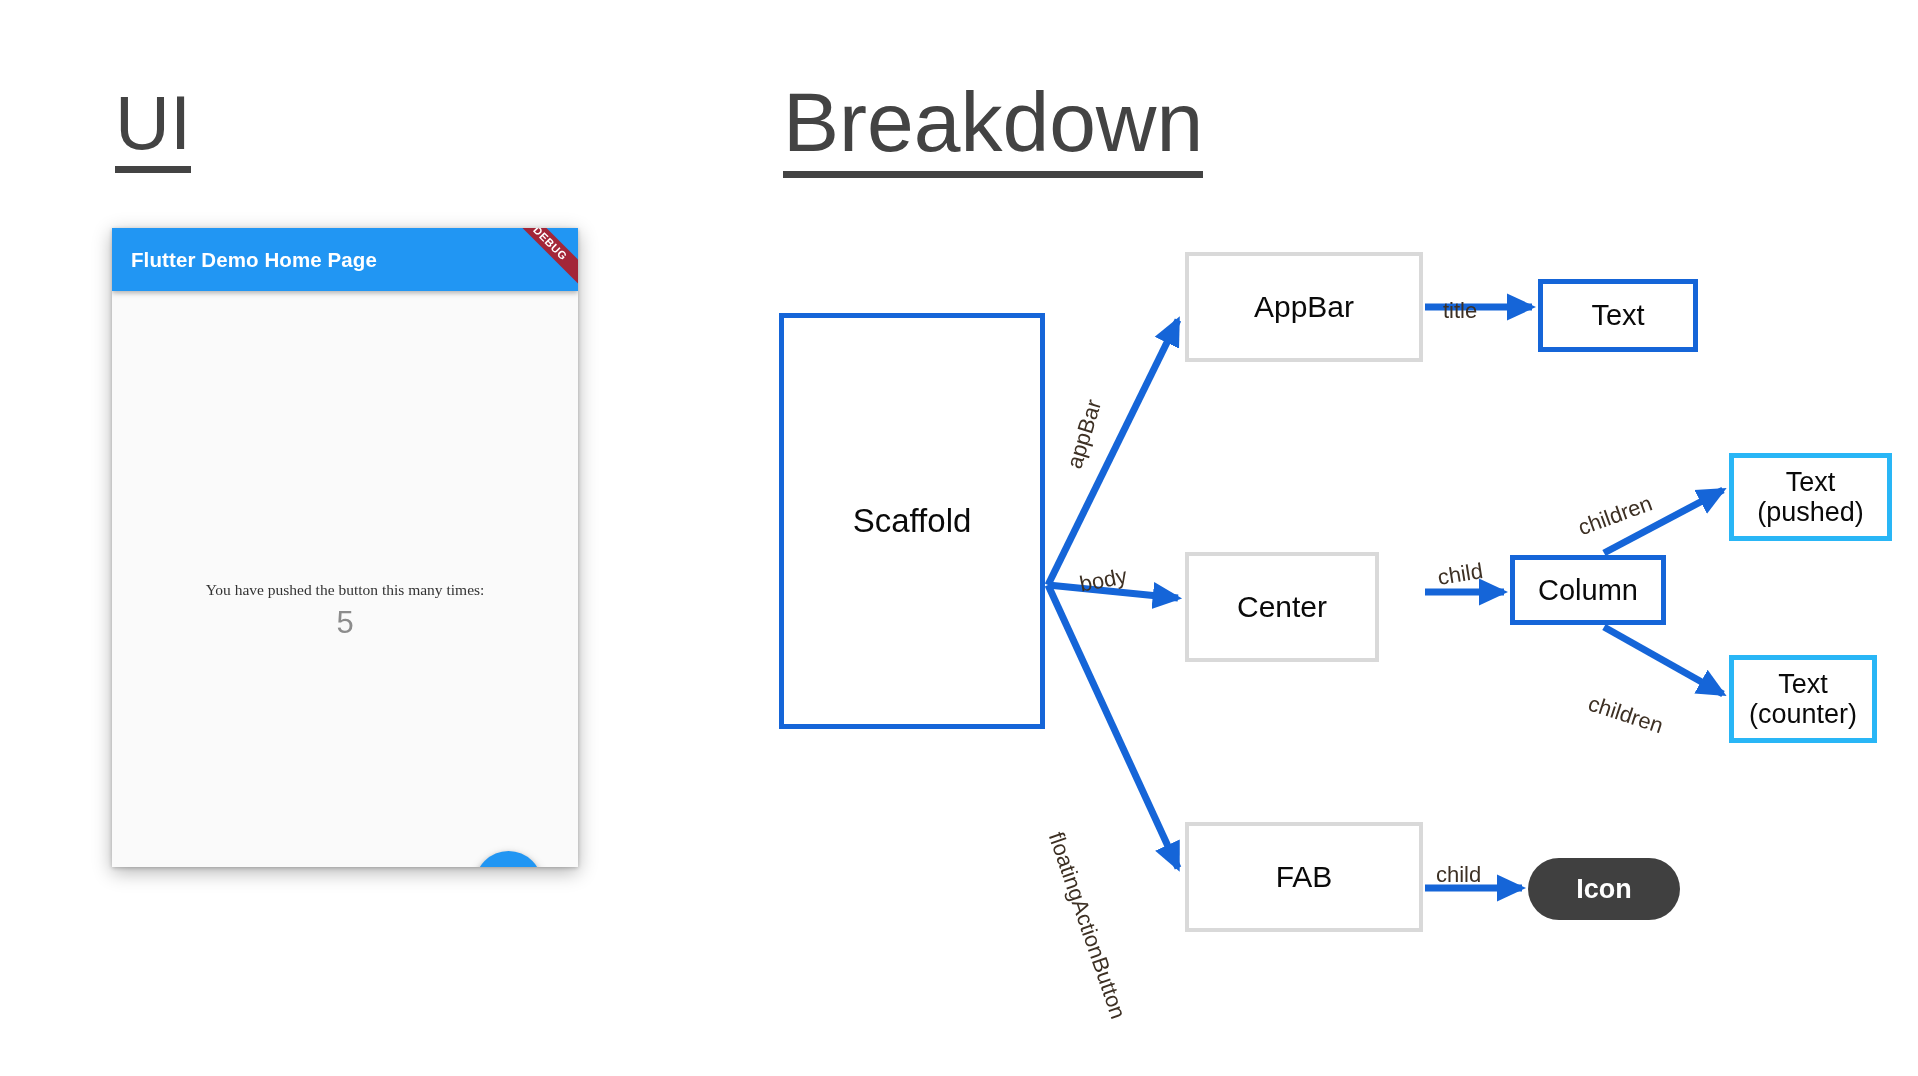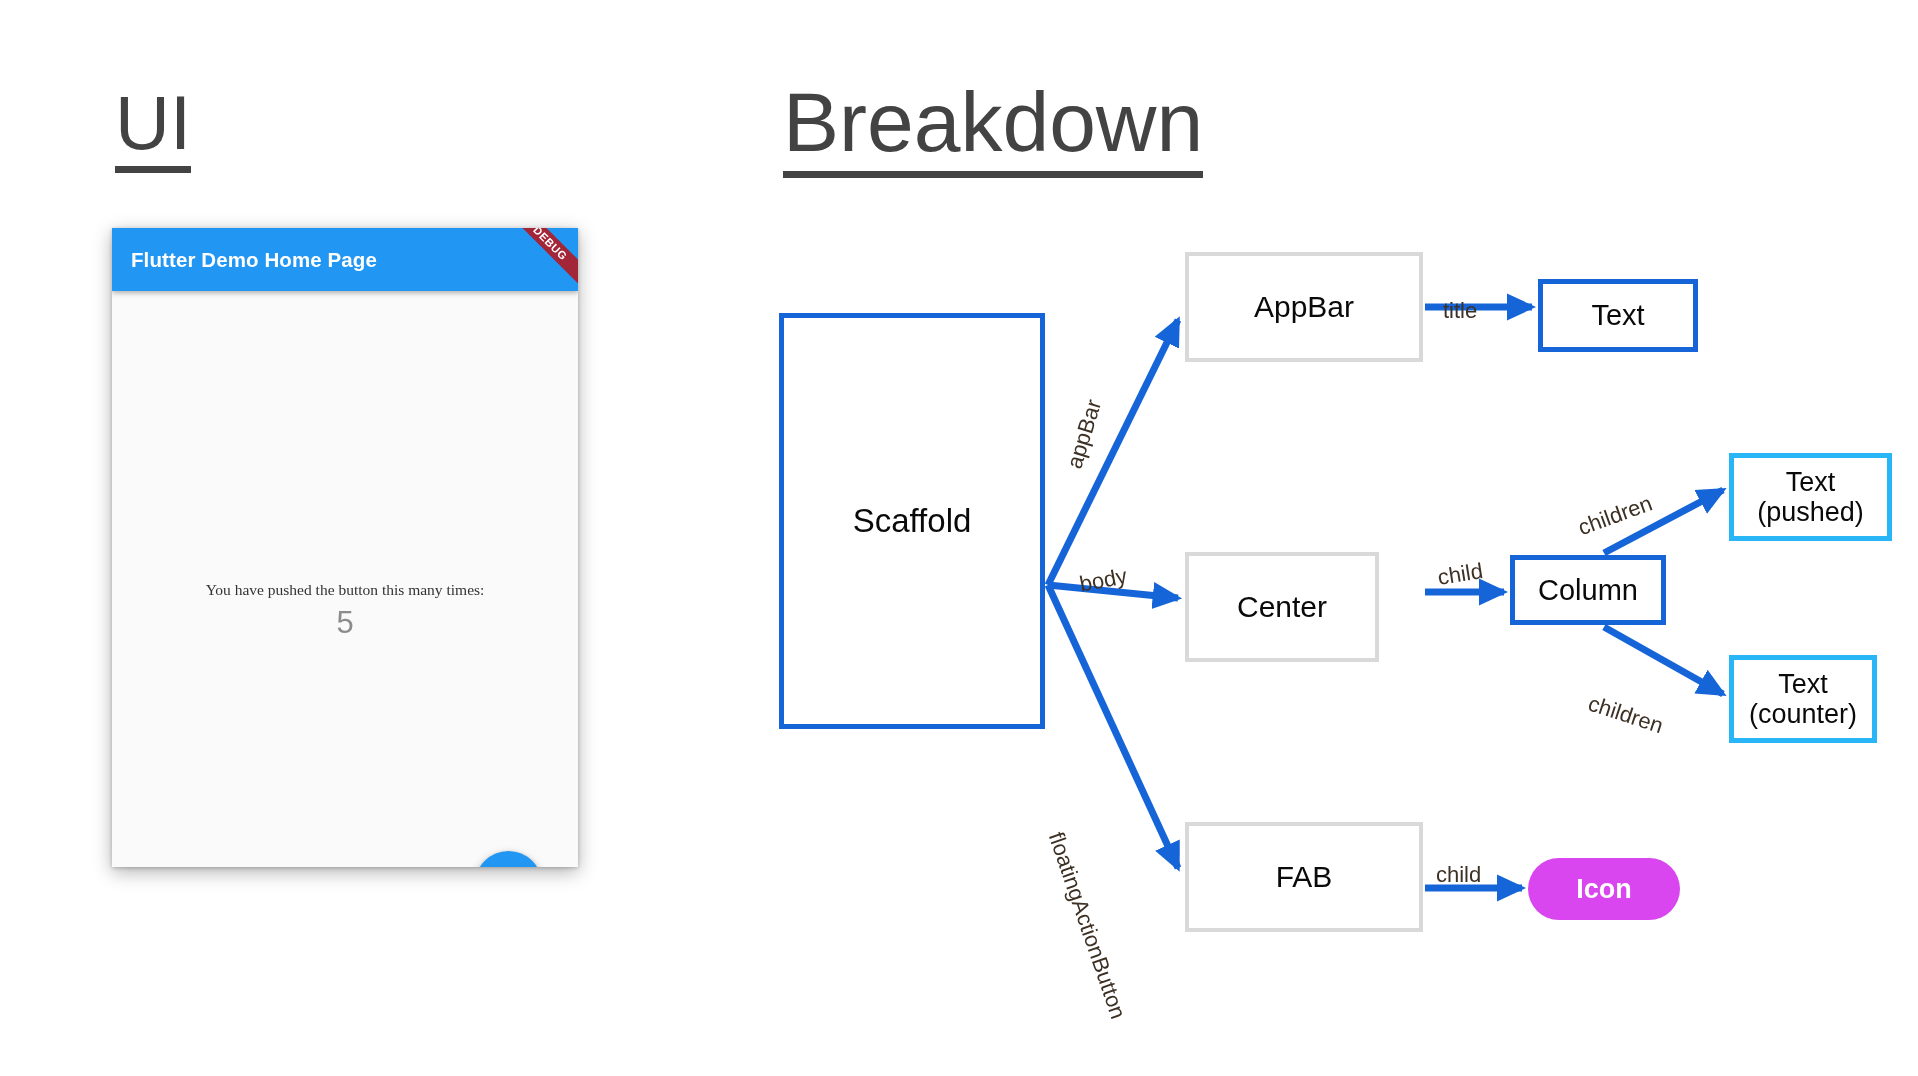--- a/index.html
+++ b/index.html
@@ -137,21 +137,21 @@
 
   #n-scaffold { left: 779px; top: 313px; width: 266px; height: 416px; font-size: 33px; }
   #n-appbar   { left: 1185px; top: 252px; width: 238px; height: 110px; font-size: 30px; }
   #n-text     { left: 1538px; top: 279px; width: 160px; height: 73px; font-size: 29px; }
   #n-center   { left: 1185px; top: 537px; width: 194px; height: 110px; font-size: 30px; margin-top: 15px; }
   #n-column   { left: 1510px; top: 555px; width: 156px; height: 70px; font-size: 29px; }
   #n-msg      { left: 1729px; top: 453px; width: 163px; height: 88px; font-size: 27px; }
   #n-counter  { left: 1729px; top: 655px; width: 148px; height: 88px; font-size: 27px; }
   #n-fab      { left: 1185px; top: 822px; width: 238px; height: 110px; font-size: 30px; }
   #n-icon     { left: 1528px; top: 858px; width: 152px; height: 62px; font-size: 27px;
-                background: #d946ef; border: none; border-radius: 31px;
+                background: #404040; border: none; border-radius: 31px;
                 color: #ffffff; font-weight: 700; text-align: right; }
 
   .edge-label {
     position: absolute;
     color: #3d3024;
     font-size: 22px;
     white-space: nowrap;
     z-index: 3;
     transform-origin: 0 50%;
   }

